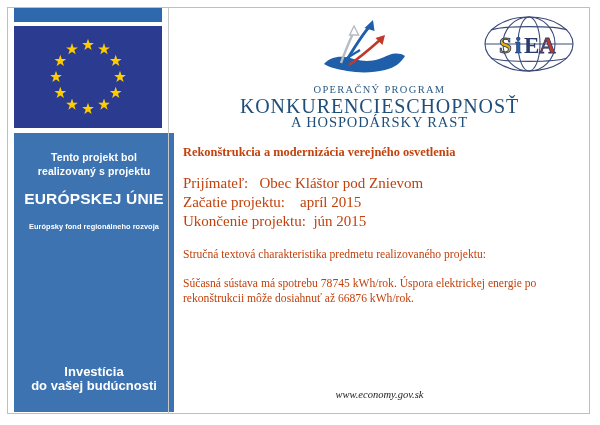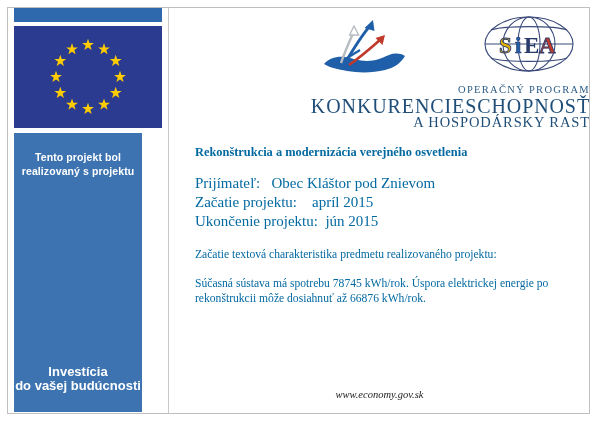--- a/index.html
+++ b/index.html
@@ -43,21 +43,21 @@
     left:6px; top:18px;
     width:148px; height:102px;
     background:#2b3b8f;
     overflow:hidden;
   }
   .eu-flag svg{display:block;}
 
   .eu-panel{
     position:absolute;
     left:6px; top:125px;
-    width:128px; height:279px;
+    width:160px; height:279px;
     background:#3c73b0;
     color:#ffffff;
     font-family:"Liberation Sans", sans-serif;
     text-align:center;
   }
   .eu-line1{
     position:absolute; left:0; top:17px; width:100%;
     font-size:10.5px; font-weight:bold; line-height:14px;
     letter-spacing:0.1px;
   }
@@ -99,21 +99,21 @@
     width:92px; height:62px;
   }
   .siea-logo{
     position:absolute;
     left:310px; top:5px;
     width:100px; height:62px;
   }
   .op-title{
     position:absolute;
     left:0; top:76px; width:421px;
-    text-align:right;
+    text-align:center;
     color:#1f4e79;
     font-family:"Liberation Serif", serif;
   }
   .op-title .l1{
     font-size:10.5px;
     letter-spacing:1.3px;
     color:#2c5c86;
     display:block;
   }
   .op-title .l2{
@@ -128,23 +128,23 @@
     font-size:14.5px;
     letter-spacing:0.9px;
     color:#1f4e79;
     display:block;
     line-height:16px;
   }
 
   
   .body-copy{
     position:absolute;
-    left:26px; top:137px;
+    left:14px; top:137px;
     width:390px;
-    color:#0369a1;
+    color:#c2410c;
   }
   .doc-title{
     font-size:12.4px;
     font-weight:bold;
     margin:0 0 14px 0;
     line-height:15px;
   }
   .kv{
     font-size:15px;
     line-height:19px;
@@ -221,20 +221,22 @@
           </g>
         </g>
       </svg>
     </div>
 
     <div class="eu-panel">
       <div class="eu-line1">
         <span>Tento projekt bol</span><br>
         <span>realizovaný s projektu</span>
       </div>
+      <div class="eu-big">EURÓPSKEJ ÚNIE</div>
+      <div class="eu-small">Európsky fond regionálneho rozvoja</div>
       <div class="eu-bottom">
         <span>Investícia</span><br>
         <span>do vašej budúcnosti</span>
       </div>
     </div>
   </div>
 
   <div class="vsep"></div>
 
   <div class="right-col">
@@ -290,19 +292,19 @@
       </div>
     </div>
 
     <div class="body-copy">
       <p class="doc-title">Rekonštrukcia a modernizácia verejného osvetlenia</p>
 
       <p class="kv">Prijímateľ:   Obec Kláštor pod Znievom</p>
       <p class="kv">Začatie projektu:    apríl 2015</p>
       <p class="kv">Ukončenie projektu:  jún 2015</p>
 
-      <p class="para first">Začatie textová charakteristika predmetu realizovaného projektu:</p>
+      <p class="para first">Stručná textová charakteristika predmetu realizovaného projektu:</p>
       <p class="para">Súčasná sústava má spotrebu 78745 kWh/rok. Úspora elektrickej energie po rekonštrukcii môže dosiahnuť až 66876 kWh/rok.</p>
     </div>
 
     <div class="footer-url">www.economy.gov.sk</div>
   </div>
 </div>
 
 </body></html>

